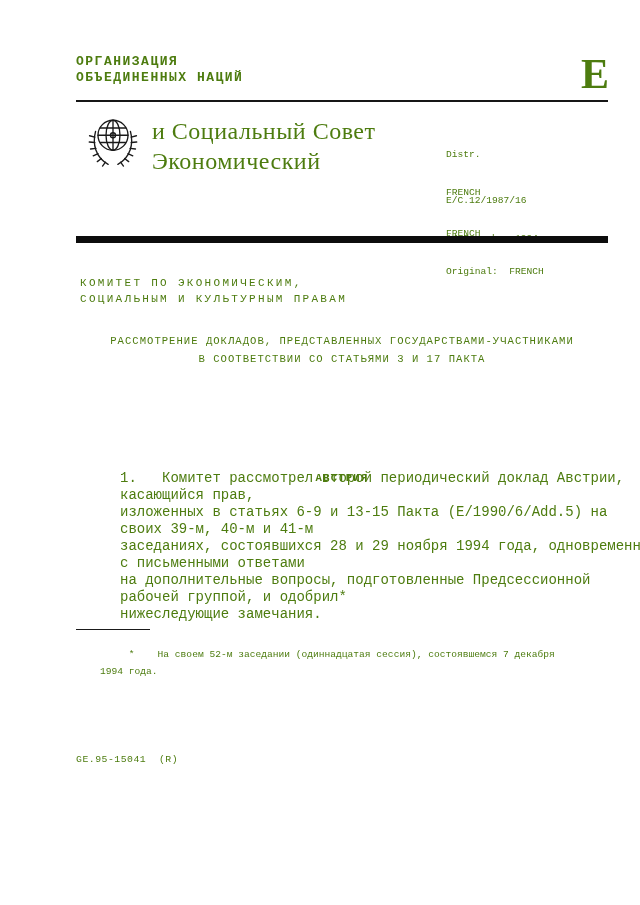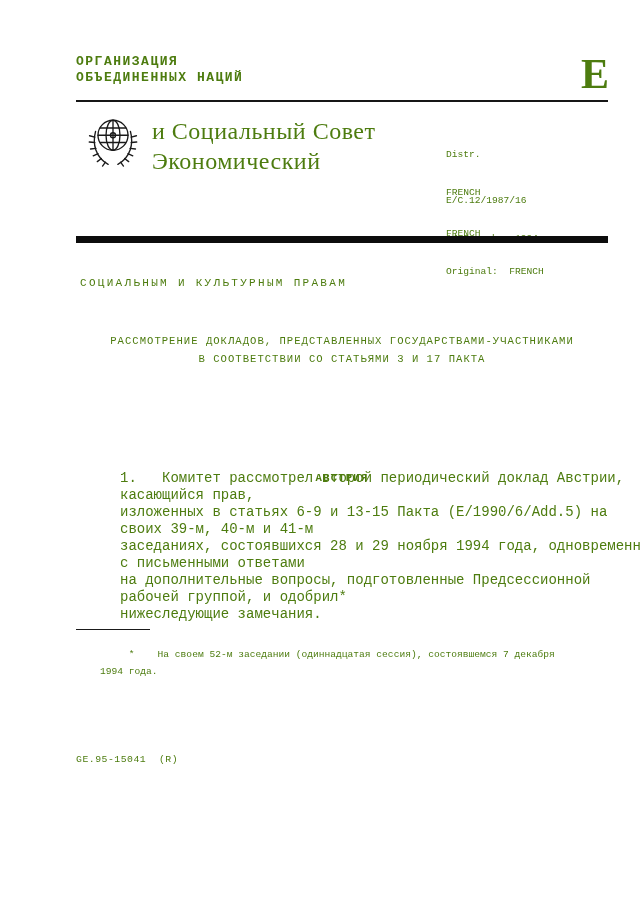--- a/index.html
+++ b/index.html
@@ -191,20 +191,21 @@
   </div>
 
   <div class="abs lang-block">
     <div>FRENCH</div>
     <div>Original:  FRENCH</div>
   </div>
 
   <div class="abs black-bar"></div>
 
   <div class="abs committee">
+    <div>КОМИТЕТ ПО ЭКОНОМИЧЕСКИМ,</div>
     <div>СОЦИАЛЬНЫМ И КУЛЬТУРНЫМ ПРАВАМ</div>
   </div>
 
   <div class="abs title-block">
     <div>РАССМОТРЕНИЕ ДОКЛАДОВ, ПРЕДСТАВЛЕННЫХ ГОСУДАРСТВАМИ-УЧАСТНИКАМИ</div>
     <div>В СООТВЕТСТВИИ СО СТАТЬЯМИ 3 И 17 ПАКТА</div>
   </div>
 
 
   <div class="abs country">АВСТРИЯ</div>

